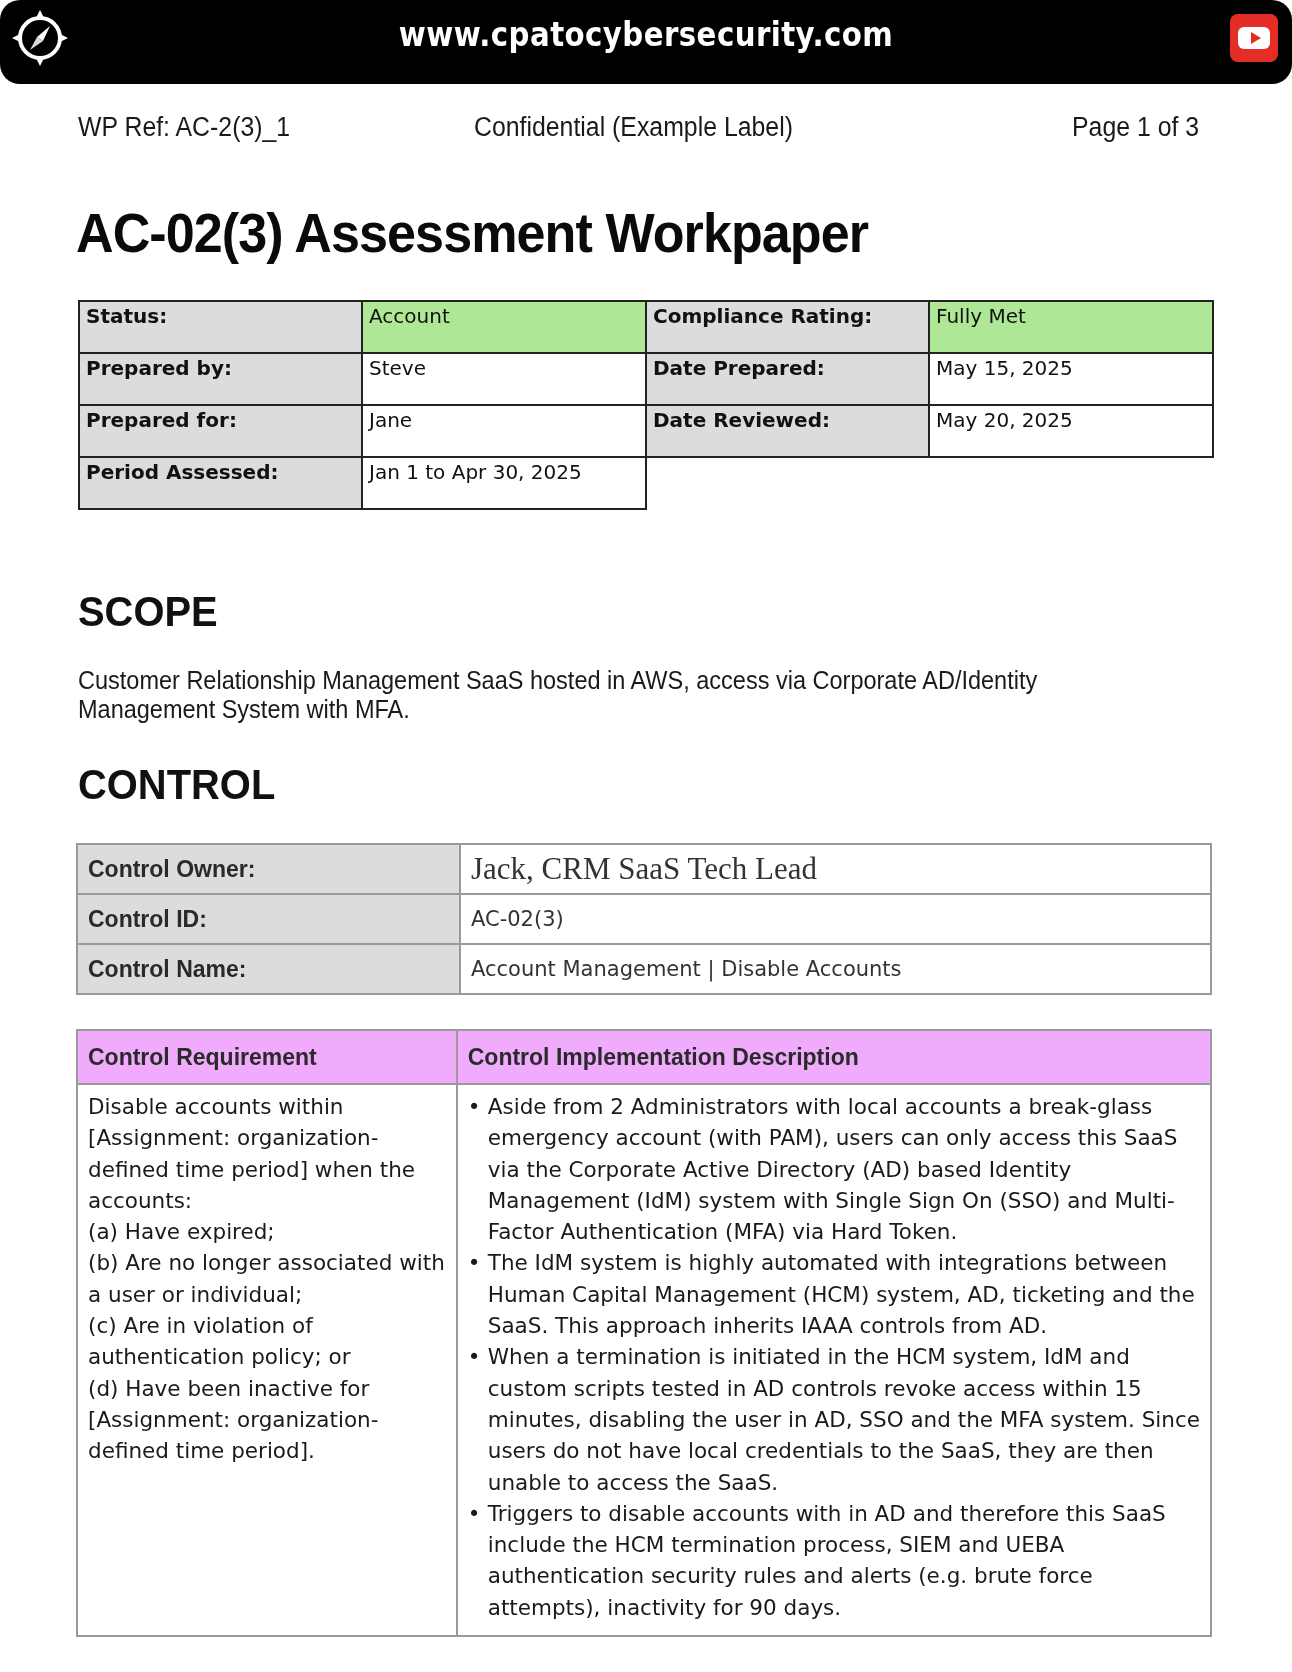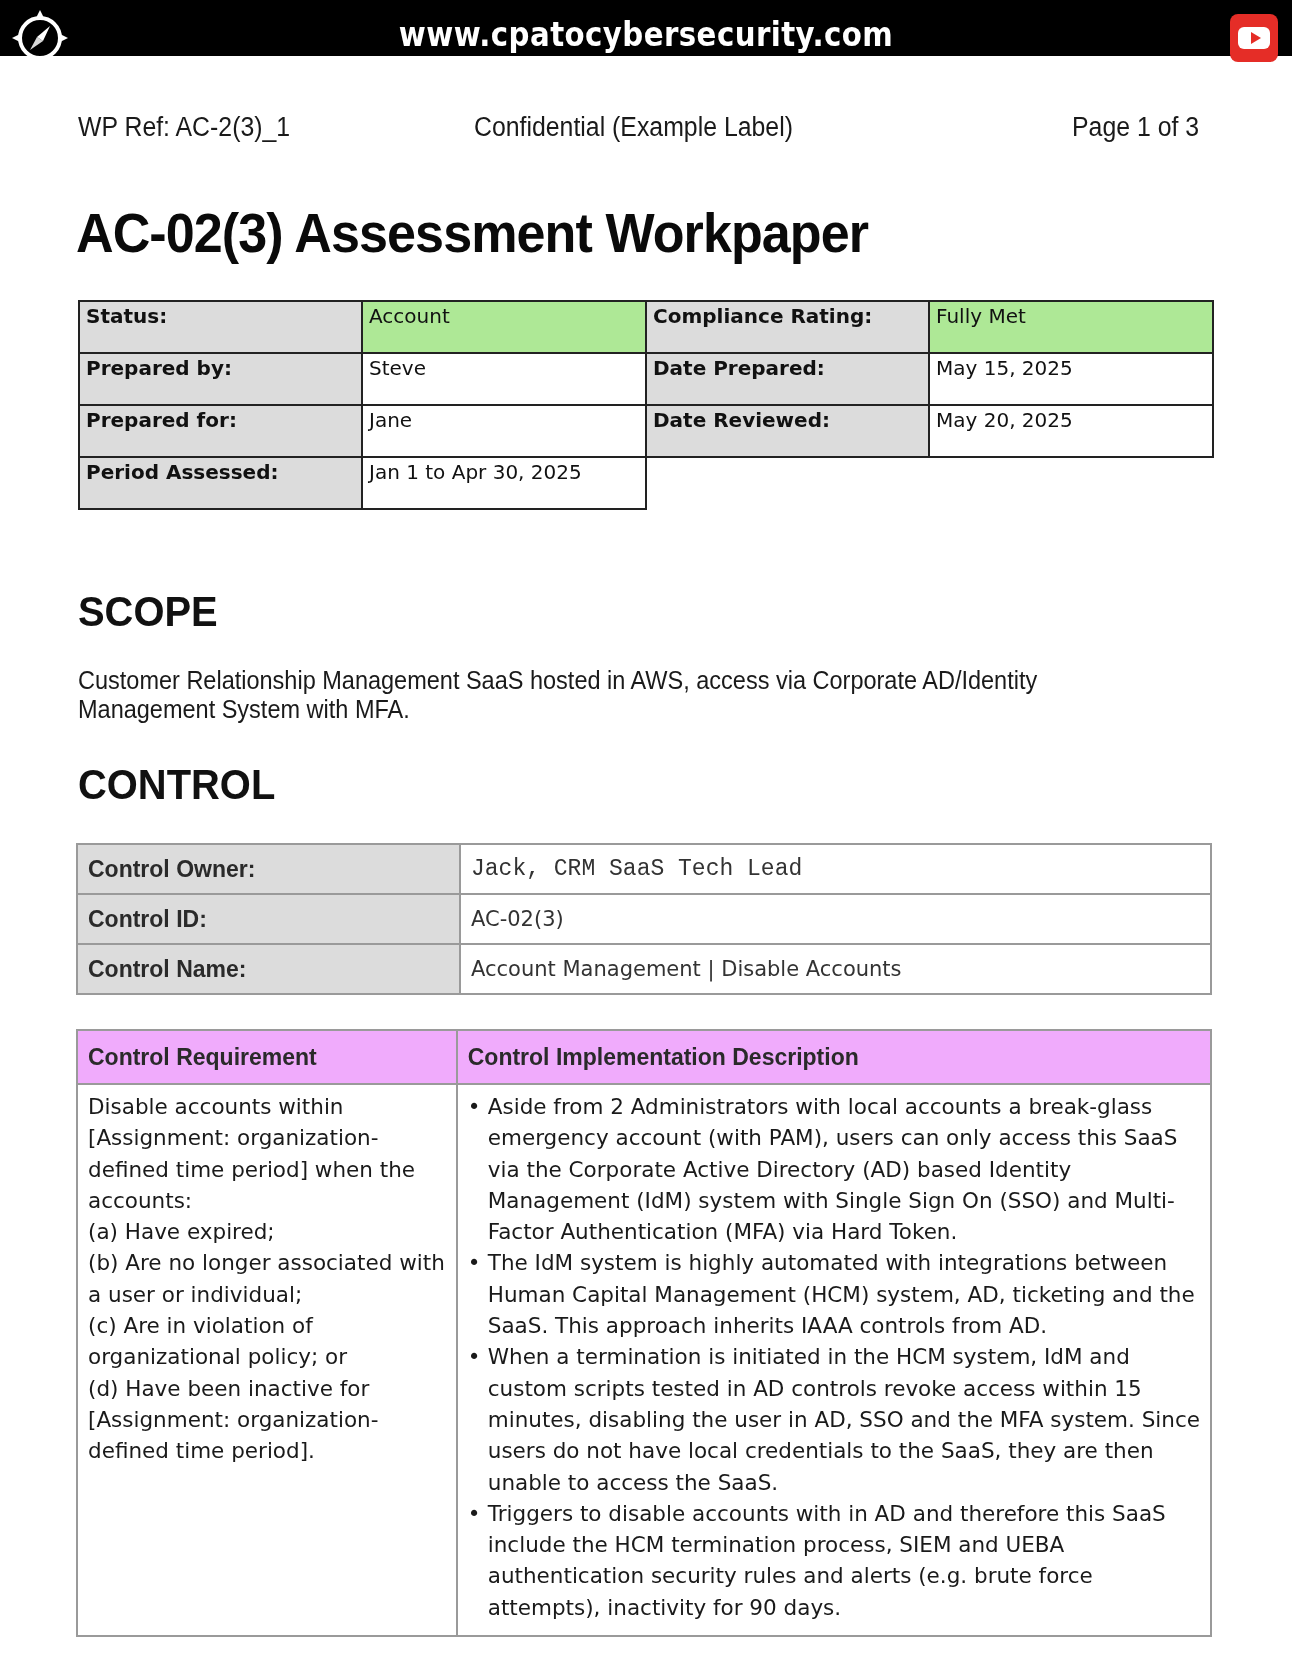--- a/index.html
+++ b/index.html
@@ -1,18 +1,18 @@
 <!DOCTYPE html>
 <html><head>
 <meta charset="utf-8">
 <style>
   html, body { margin:0; padding:0; }
   body { width:1292px; height:1672px; background:#ffffff; position:relative; overflow:hidden;
          font-family:"Liberation Sans", sans-serif; color:#111; }
-  .topbar { position:absolute; left:0; top:0; width:1292px; height:56px; background:#000; }
+  .topbar { position:absolute; left:0; top:0; width:1292px; height:84px; background:#000;border-radius:20px; }
   .topbar .site { position:absolute; left:0; right:0; top:14px; text-align:center; color:#fff;
          font-family:"DejaVu Sans", sans-serif; font-weight:bold; font-size:34px; letter-spacing:0.5px;
          transform:scaleX(0.86); transform-origin:center; }
   .compass { position:absolute; left:10px; top:8px; width:60px; height:60px; }
   .yt { position:absolute; left:1230px; top:14px; width:48px; height:48px; }
 
   .hdr { position:absolute; top:112px; font-size:27px; color:#1a1a1a; transform:scaleX(0.92); transform-origin:left top; }
   .hdr.left { left:78px; }
   .hdr.center { left:474px; }
   .hdr.right { left:1072px; }
@@ -109,21 +109,21 @@
   <div>Customer Relationship Management SaaS hosted in AWS, access via Corporate AD/Identity</div>
   <div>Management System with MFA.</div>
 </div>
 
 <div class="section" style="top:761px;">CONTROL</div>
 
 <table class="ctrl">
   <tbody>
       <tr>
     <td class="lbl">Control Owner:</td>
-    <td class="val" style="font-family:Liberation Mono, monospace;font-size:23px;margin-left:24px;">Jack, CRM SaaS Tech Lead</td>
+    <td class="val" style="font-family:Liberation Serif, serif;font-size:31px;margin-left:24px;">Jack, CRM SaaS Tech Lead</td>
   </tr>
   <tr>
     <td class="lbl">Control ID:</td>
     <td class="val">AC-02(3)</td>
   </tr>
   <tr>
     <td class="lbl">Control Name:</td>
     <td class="val">Account Management | Disable Accounts</td>
   </tr>
 </tbody>
@@ -138,21 +138,21 @@
   <tr>
     <td class="col1 req-lines">
       <div>Disable accounts within</div>
       <div>[Assignment: organization-</div>
       <div>defined time period] when the</div>
       <div>accounts:</div>
       <div>(a) Have expired;</div>
       <div>(b) Are no longer associated with</div>
       <div>a user or individual;</div>
       <div>(c) Are in violation of</div>
-      <div>organizational policy; or</div>
+      <div>authentication policy; or</div>
       <div>(d) Have been inactive for</div>
       <div>[Assignment: organization-</div>
       <div>defined time period].</div>
     </td>
     <td>
       <ul class="bullets req-lines">
         <li>
           <div>Aside from 2 Administrators with local accounts a break-glass</div>
           <div>emergency account (with PAM), users can only access this SaaS</div>
           <div>via the Corporate Active Directory (AD) based Identity</div>

